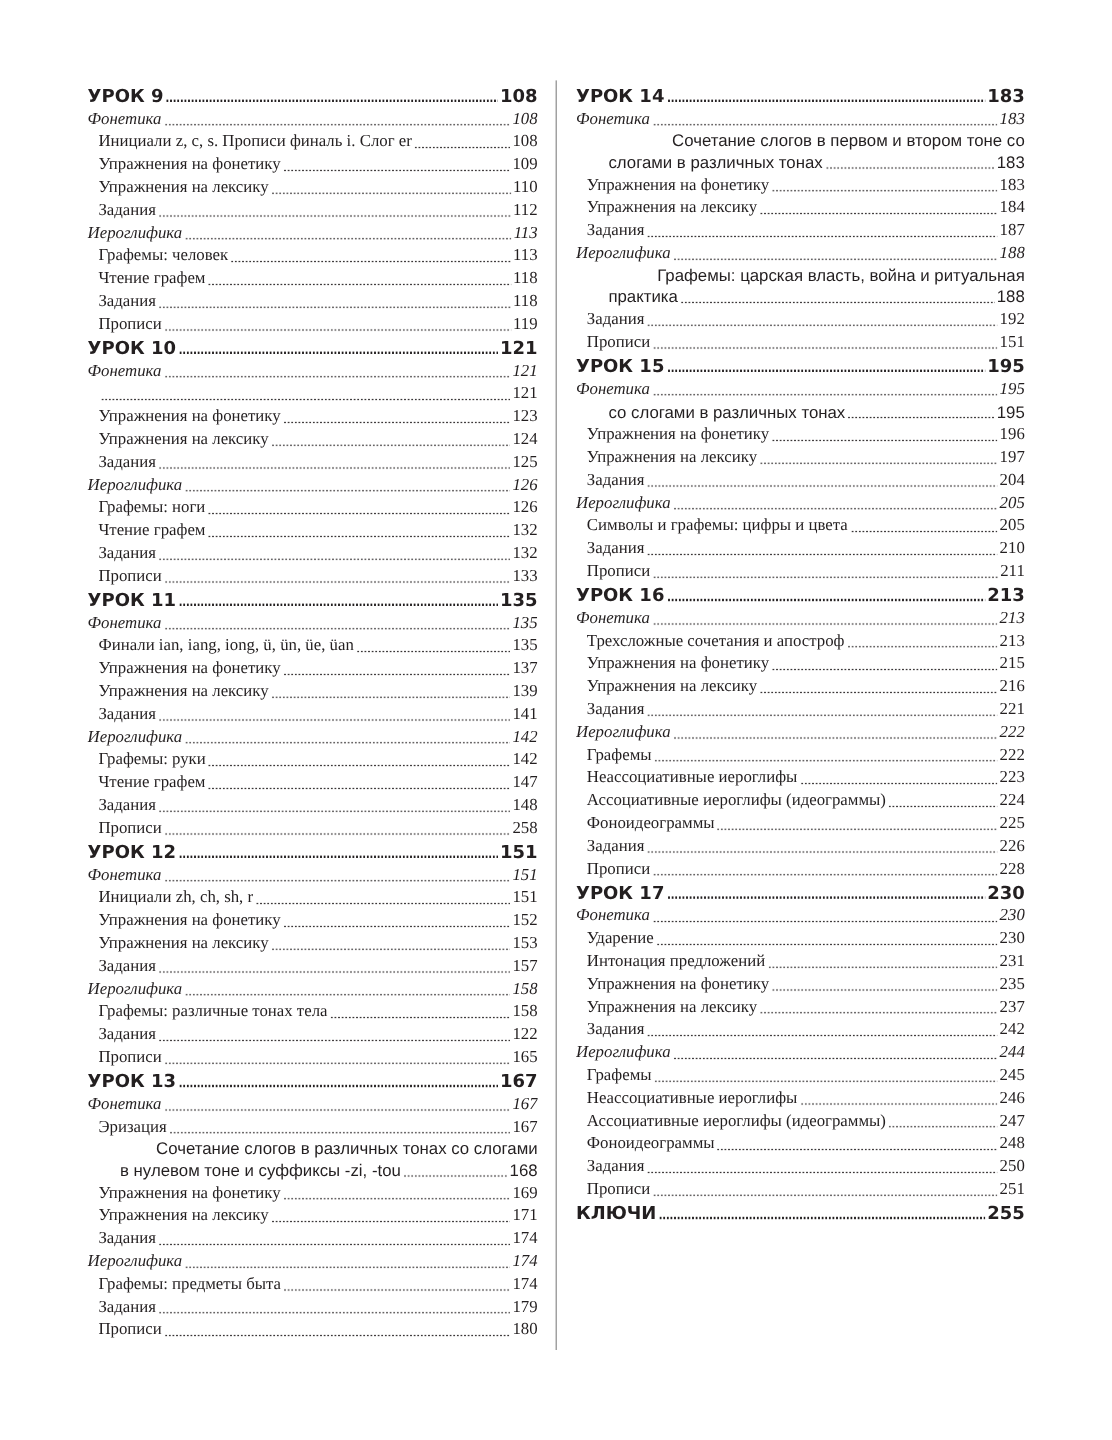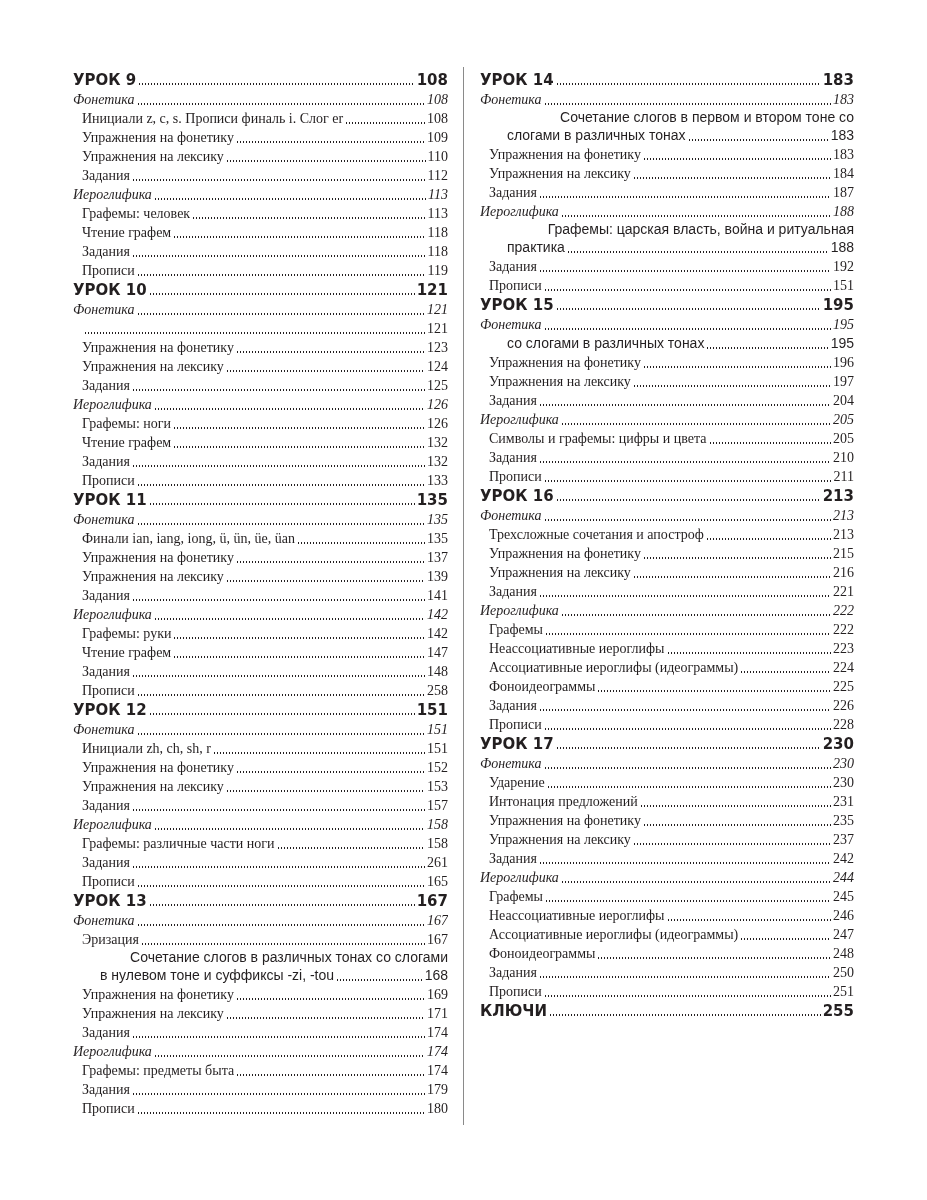--- a/index.html
+++ b/index.html
@@ -219,28 +219,28 @@
       <span class="label">Задания</span>
       <span class="dots"></span>
       <span class="page">157</span>
     </div>
     <div class="row section">
       <span class="label">Иероглифика</span>
       <span class="dots"></span>
       <span class="page">158</span>
     </div>
     <div class="row item">
-      <span class="label">Графемы: различные части ноги</span>
+      <span class="label">Графемы: различные тонах тела</span>
       <span class="dots"></span>
       <span class="page">158</span>
     </div>
     <div class="row item">
       <span class="label">Задания</span>
       <span class="dots"></span>
-      <span class="page">261</span>
+      <span class="page">122</span>
     </div>
     <div class="row item">
       <span class="label">Прописи</span>
       <span class="dots"></span>
       <span class="page">165</span>
     </div>
     <div class="row lesson">
       <span class="label">УРОК 13</span>
       <span class="dots"></span>
       <span class="page">167</span>

